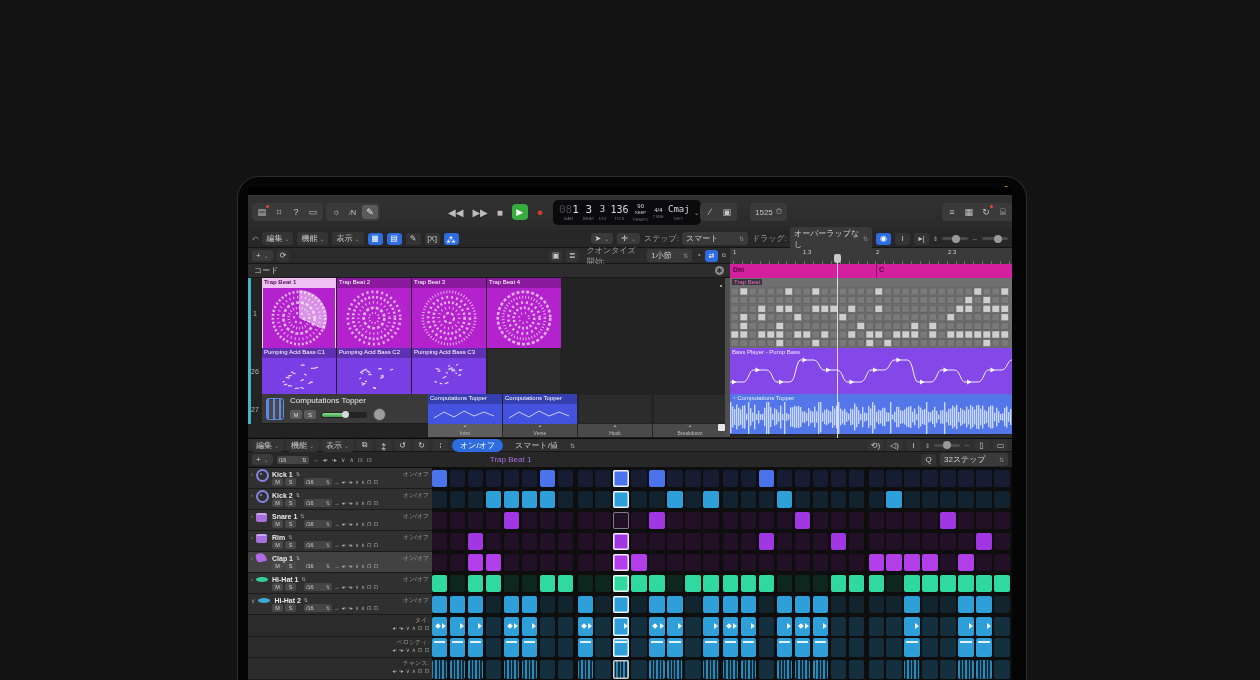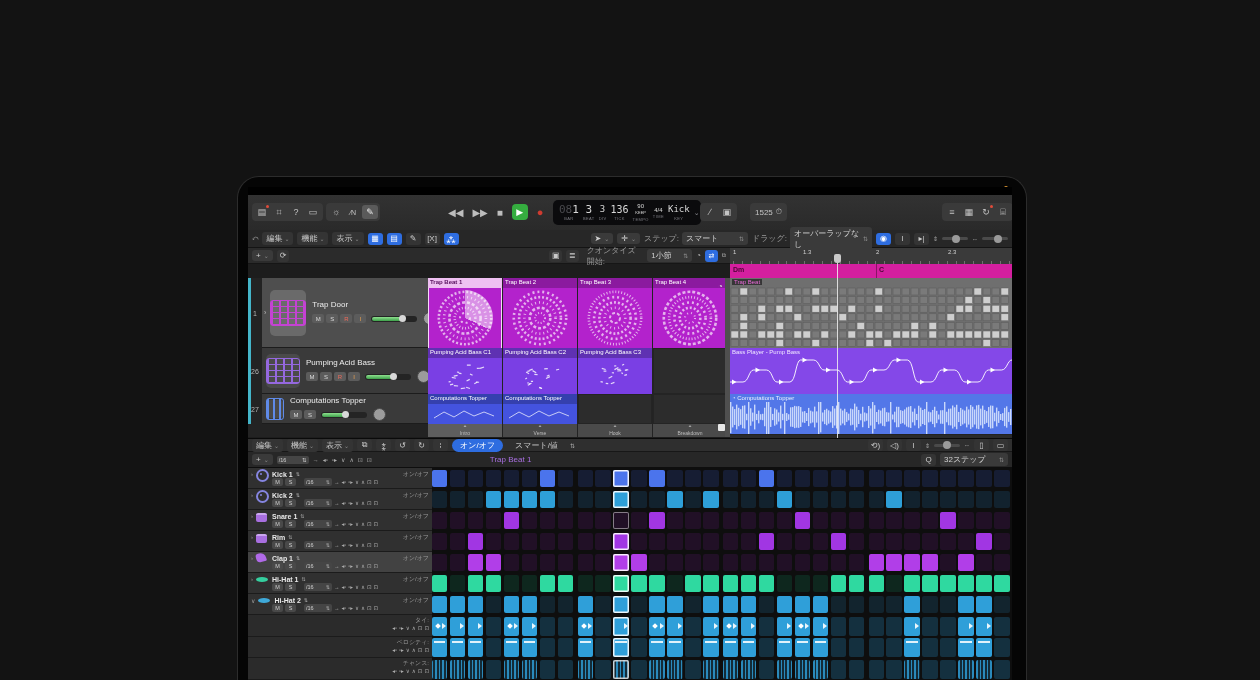--- a/index.html
+++ b/index.html
@@ -164,21 +164,21 @@
             </div>
           <div class="seg">
               <div class="small2"><span>90</span><br><span style="font-size:4px">KEEP</span></div>
               <div class="lab">TEMPO</div>
             </div>
           <div class="seg">
               <div class="small2"><span>4</span>/<span>4</span></div>
               <div class="lab">TIME</div>
             </div>
           <div class="seg">
-              <div class="big" style="font-size:9px">Kick</div>
+              <div class="big" style="font-size:9px">Cmaj</div>
               <div class="lab">KEY</div>
             </div>
           <div class="chev">⌄</div>
         </div>
         <div class="tb-group" style="left:452px">
           <div class="tb-btn">∕</div>
           <div class="tb-btn">▣</div>
         </div>
         <div class="badge">
           <span>1525</span>
@@ -260,45 +260,29 @@
         <span class="kv">クオンタイズ開始:</span>
         <div class="pill" style="width:44px;justify-content:space-between">
             <span>1小節</span>
             <span class="chev">⇅</span>
           </div>
         <span class="tinyic" style="font-size:8px">◔</span>
         <div class="mini-btn blue" style="font-size:7px">⇄</div>
         <span class="tinyic">⧉</span>
       </div>
 
+      <div class="chord-row">
+        <span>コード</span>
+        <div class="gear">✱</div>
+      </div>
 
       <div class="loopgrid" id="loopgrid">
         <div class="teal-strip"></div>
       <div class="trow" style="top: 0px; height: 70px;">
             <div class="numcol">1</div>
-            <div class="thead sel">
-              <span style="color: rgb(187, 187, 187); font-size: 7px; margin-left: 2px;">›</span>
-              <div class="icon-tile" style="width: 46px; height: 46px; margin: 0px 6px 0px 4px; background: rgb(106, 106, 106); color: rgb(201, 64, 217);">
-                <div class="icon-pads"></div>
-              </div>
-              <div style="display: flex; flex-direction: column; gap: 3px; flex: 1 1 0%; padding-right: 4px;">
-                <div class="tname">Trap Door</div>
-                <div style="display: flex; align-items: center; gap: 2px;">
-                  <div class="msbtn">M</div>
-                  <div class="msbtn">S</div>
-                  <div class="msbtn r">R</div>
-                  <div class="msbtn i">I</div>
-                  <div class="vslider" style="margin-left: 3px;">
-                    <div class="fill" style="width: 29.92px;"></div>
-                    <div class="knob" style="left: 27.92px;"></div>
-                  </div>
-                  <div class="pan" style="margin-left: 4px;"></div>
-                </div>
-              </div>
-            </div>
             <div class="cells">
               <div class="cell playing" style="height: 70px; background: rgb(179, 34, 204);">
                 <div class="chd">Trap Beat 1</div>
                 <svg width="74" height="60" style="position: absolute; top: 10px;">
                   <circle cx="37" cy="30" r="5" fill="none" stroke="rgba(255,255,255,.65)" stroke-width="2" stroke-dasharray="2 3"></circle>
                   <circle cx="37" cy="30" r="10.3" fill="none" stroke="rgba(255,255,255,.65)" stroke-width="2.6" stroke-dasharray="1 2"></circle>
                   <circle cx="37" cy="30" r="15.6" fill="none" stroke="rgba(255,255,255,.65)" stroke-width="2.6" stroke-dasharray="3 2"></circle>
                   <circle cx="37" cy="30" r="20.9" fill="none" stroke="rgba(255,255,255,.65)" stroke-width="2.6" stroke-dasharray="1 3"></circle>
                   <circle cx="37" cy="30" r="26.2" fill="none" stroke="rgba(255,255,255,.65)" stroke-width="2.6" stroke-dasharray="2 2"></circle>
                 </svg>
@@ -331,39 +315,20 @@
                   <circle cx="37" cy="30" r="10.3" fill="none" stroke="rgba(255,255,255,.65)" stroke-width="2.6" stroke-dasharray="2 2"></circle>
                   <circle cx="37" cy="30" r="15.6" fill="none" stroke="rgba(255,255,255,.65)" stroke-width="2.6" stroke-dasharray="2 3"></circle>
                   <circle cx="37" cy="30" r="20.9" fill="none" stroke="rgba(255,255,255,.65)" stroke-width="2.6" stroke-dasharray="1 2"></circle>
                   <circle cx="37" cy="30" r="26.2" fill="none" stroke="rgba(255,255,255,.65)" stroke-width="2.6" stroke-dasharray="3 2"></circle>
                 </svg>
               </div>
             </div>
           </div>
           <div class="trow" style="top: 70px; height: 46px;">
             <div class="numcol">26</div>
-            <div class="thead">
-              <div class="icon-tile" style="width: 34px; height: 34px; margin: 0px 6px 0px 4px; background: rgb(74, 74, 74); color: rgb(154, 106, 232);">
-                <div class="icon-pads"></div>
-              </div>
-              <div style="display: flex; flex-direction: column; gap: 3px; flex: 1 1 0%; padding-right: 4px;">
-                <div class="tname">Pumping Acid Bass</div>
-                <div style="display: flex; align-items: center; gap: 2px;">
-                  <div class="msbtn">M</div>
-                  <div class="msbtn">S</div>
-                  <div class="msbtn r">R</div>
-                  <div class="msbtn i">I</div>
-                  <div class="vslider" style="margin-left: 3px;">
-                    <div class="fill" style="width: 27.28px;"></div>
-                    <div class="knob" style="left: 25.28px;"></div>
-                  </div>
-                  <div class="pan" style="margin-left: 4px;"></div>
-                </div>
-              </div>
-            </div>
             <div class="cells">
               <div class="cell" style="height: 46px; background: rgb(122, 63, 228);">
                 <div class="chd">Pumping Acid Bass C1</div>
                 <svg width="74" height="36" style="position: absolute; top: 10px;">
                   <rect x="25.933105148207904" y="15.249520449031042" width="3.956323742866516" height="1.2" fill="rgba(255,255,255,.8)" transform="rotate(-11.826446056365967 37 18)"></rect>
                   <rect x="48.91756134653271" y="9.836932838273352" width="3.5294076204299927" height="1.2" fill="rgba(255,255,255,.8)" transform="rotate(-0.7262492179870605 37 18)"></rect>
                   <rect x="24.415604672180418" y="21.628354132557817" width="4.124860882759094" height="1.2" fill="rgba(255,255,255,.8)" transform="rotate(12.576706409454346 37 18)"></rect>
                   <rect x="48.546746753431606" y="22.355772670487486" width="3.035982370376587" height="1.2" fill="rgba(255,255,255,.8)" transform="rotate(5.236344337463379 37 18)"></rect>
                   <rect x="30.302021903831882" y="15.64610837149792" width="2.7917769849300385" height="1.2" fill="rgba(255,255,255,.8)" transform="rotate(10.208995342254639 37 18)"></rect>
                   <rect x="39.198895850977046" y="6.664964774888167" width="3.833208918571472" height="1.2" fill="rgba(255,255,255,.8)" transform="rotate(-1.7279934883117676 37 18)"></rect>

